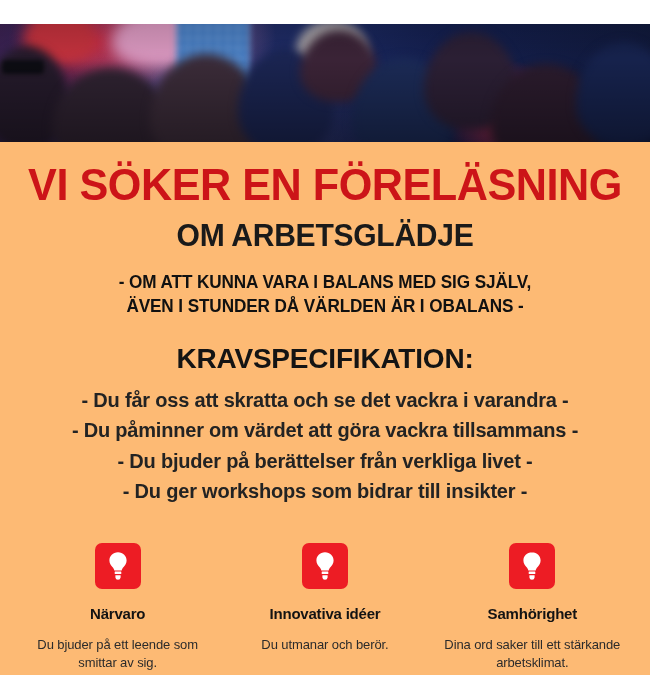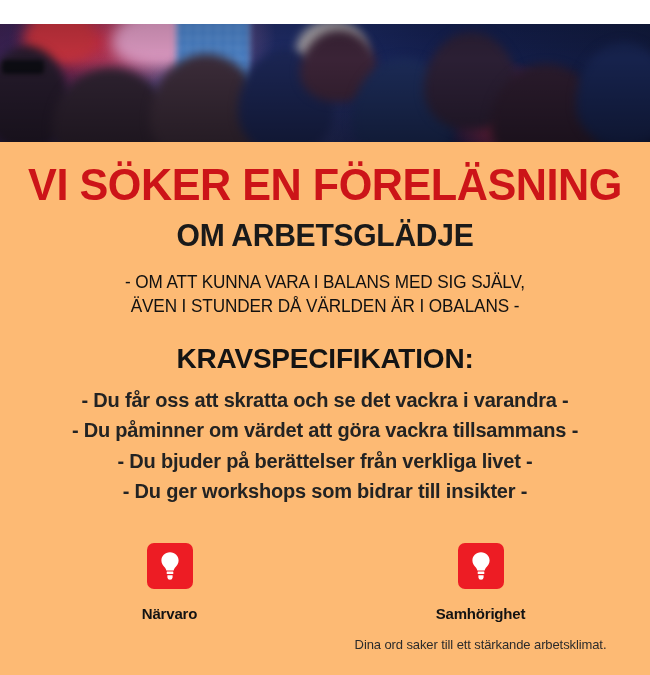--- a/index.html
+++ b/index.html
@@ -103,21 +103,21 @@
     font-weight: 700;
     letter-spacing: -0.3px;
     transform: scaleX(.97);
   }
 
   .tagline {
     margin: 20px 0 0 0;
     color: #111111;
     font-size: 17.5px;
     line-height: 1.35;
-    font-weight: 400;
+    font-weight: 700;
     letter-spacing: -0.1px;
   }
   .tagline div { transform: scaleX(.98); }
 
   .spec-title {
     margin: 26px 0 0 0;
     color: #141414;
     font-size: 28px;
     font-weight: 700;
     line-height: 1.1;
@@ -221,22 +221,34 @@
 
       <div class="feature">
         <div class="badge">
           <svg width="24" height="30" viewBox="0 0 24 30" aria-hidden="true">
             <path d="M12 1.2c-5.1 0-8.6 3.7-8.6 8.3 0 3.1 1.6 5 3 6.6 1 1.2 1.7 2.1 1.9 3.3h7.4c.2-1.2.9-2.1 1.9-3.3 1.4-1.6 3-3.5 3-6.6 0-4.6-3.5-8.3-8.6-8.3z" fill="#ffffff"></path>
             <rect x="8.7" y="20.6" width="6.6" height="2.5" rx="0.5" fill="#ffffff"></rect>
             <path d="M9.4 24.2h5.2v2.3a2.6 2.6 0 0 1-2.6 2.3 2.6 2.6 0 0 1-2.6-2.3z" fill="#ffffff"></path>
           </svg>
         </div>
         <div class="feature-title">Närvaro</div>
+        <div class="feature-desc">Du bjuder på ett leende som smittar av sig.</div>
       </div>
 
+      <div class="feature">
+        <div class="badge">
+          <svg width="24" height="30" viewBox="0 0 24 30" aria-hidden="true">
+            <path d="M12 1.2c-5.1 0-8.6 3.7-8.6 8.3 0 3.1 1.6 5 3 6.6 1 1.2 1.7 2.1 1.9 3.3h7.4c.2-1.2.9-2.1 1.9-3.3 1.4-1.6 3-3.5 3-6.6 0-4.6-3.5-8.3-8.6-8.3z" fill="#ffffff"></path>
+            <rect x="8.7" y="20.6" width="6.6" height="2.5" rx="0.5" fill="#ffffff"></rect>
+            <path d="M9.4 24.2h5.2v2.3a2.6 2.6 0 0 1-2.6 2.3 2.6 2.6 0 0 1-2.6-2.3z" fill="#ffffff"></path>
+          </svg>
+        </div>
+        <div class="feature-title">Innovativa idéer</div>
+        <div class="feature-desc">Du utmanar och berör.</div>
+      </div>
 
       <div class="feature">
         <div class="badge">
           <svg width="24" height="30" viewBox="0 0 24 30" aria-hidden="true">
             <path d="M12 1.2c-5.1 0-8.6 3.7-8.6 8.3 0 3.1 1.6 5 3 6.6 1 1.2 1.7 2.1 1.9 3.3h7.4c.2-1.2.9-2.1 1.9-3.3 1.4-1.6 3-3.5 3-6.6 0-4.6-3.5-8.3-8.6-8.3z" fill="#ffffff"></path>
             <rect x="8.7" y="20.6" width="6.6" height="2.5" rx="0.5" fill="#ffffff"></rect>
             <path d="M9.4 24.2h5.2v2.3a2.6 2.6 0 0 1-2.6 2.3 2.6 2.6 0 0 1-2.6-2.3z" fill="#ffffff"></path>
           </svg>
         </div>
         <div class="feature-title">Samhörighet</div>

